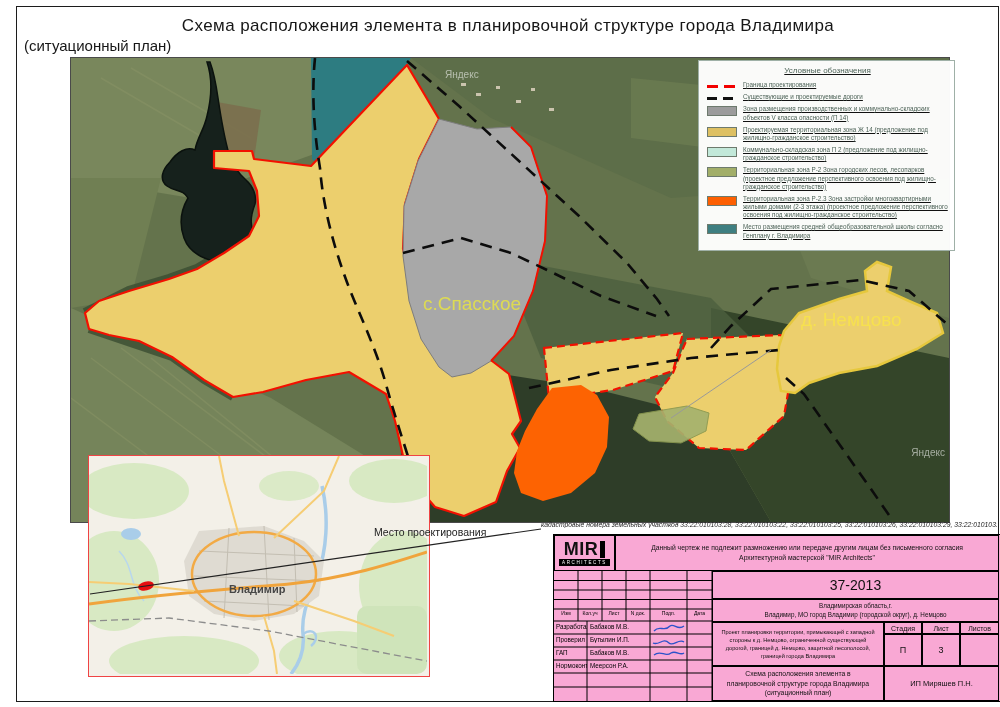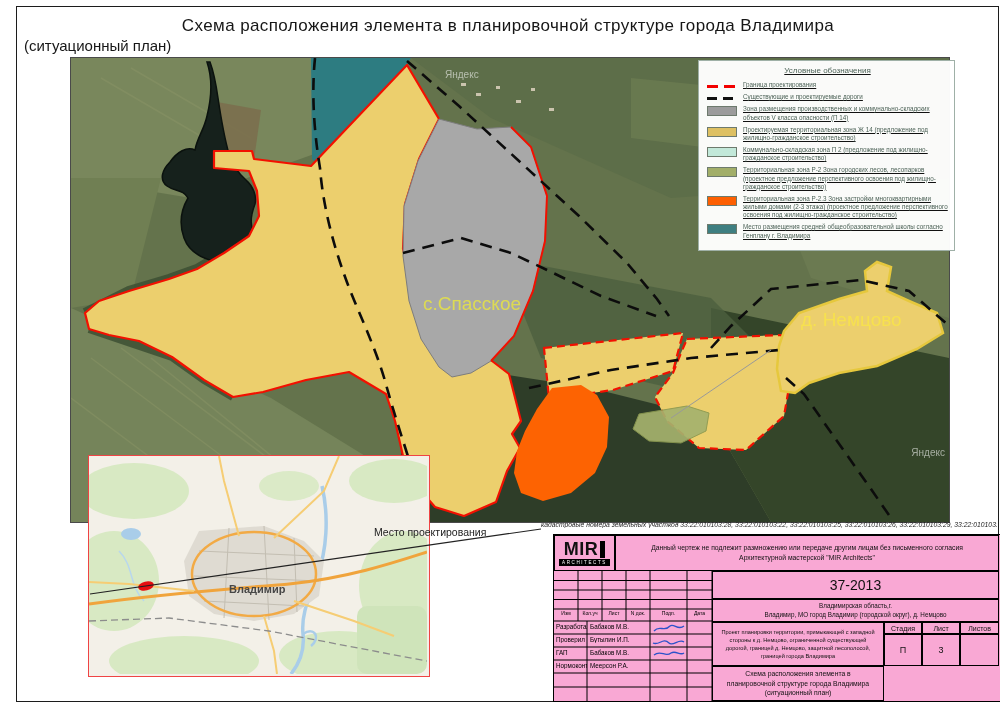--- a/index.html
+++ b/index.html
@@ -281,14 +281,15 @@
       <div>Владимир, МО город Владимир (городской округ), д. Немцово</div>
     </div>
     <div class="cell" style="left:158px;top:87px;width:172px;height:44px;font-size:5.6px;line-height:1.45;padding:1px 6px;">Проект планировки территории, примыкающей с западной стороны к д. Немцово, ограниченной существующей дорогой, границей д. Немцово, защитной лесополосой, границей города Владимира</div>
     <div class="cell" style="left:330px;top:87px;width:38px;height:12px;">Стадия</div>
     <div class="cell" style="left:368px;top:87px;width:38px;height:12px;">Лист</div>
     <div class="cell" style="left:406px;top:87px;width:39px;height:12px;">Листов</div>
     <div class="cell" style="left:330px;top:99px;width:38px;height:32px;font-size:9px;">П</div>
     <div class="cell" style="left:368px;top:99px;width:38px;height:32px;font-size:9px;">3</div>
     <div class="cell" style="left:406px;top:99px;width:39px;height:32px;font-size:9px;"></div>
     <div class="cell" style="left:158px;top:131px;width:172px;height:35px;font-size:6.8px;line-height:1.45;padding:1px 10px;">Схема расположения элемента в планировочной структуре города Владимира (ситуационный план)</div>
+    <div class="cell" style="left:330px;top:131px;width:115px;height:35px;font-size:7.5px;">ИП Миряшев П.Н.</div>
   </div>
 </div>
 
 </body></html>

